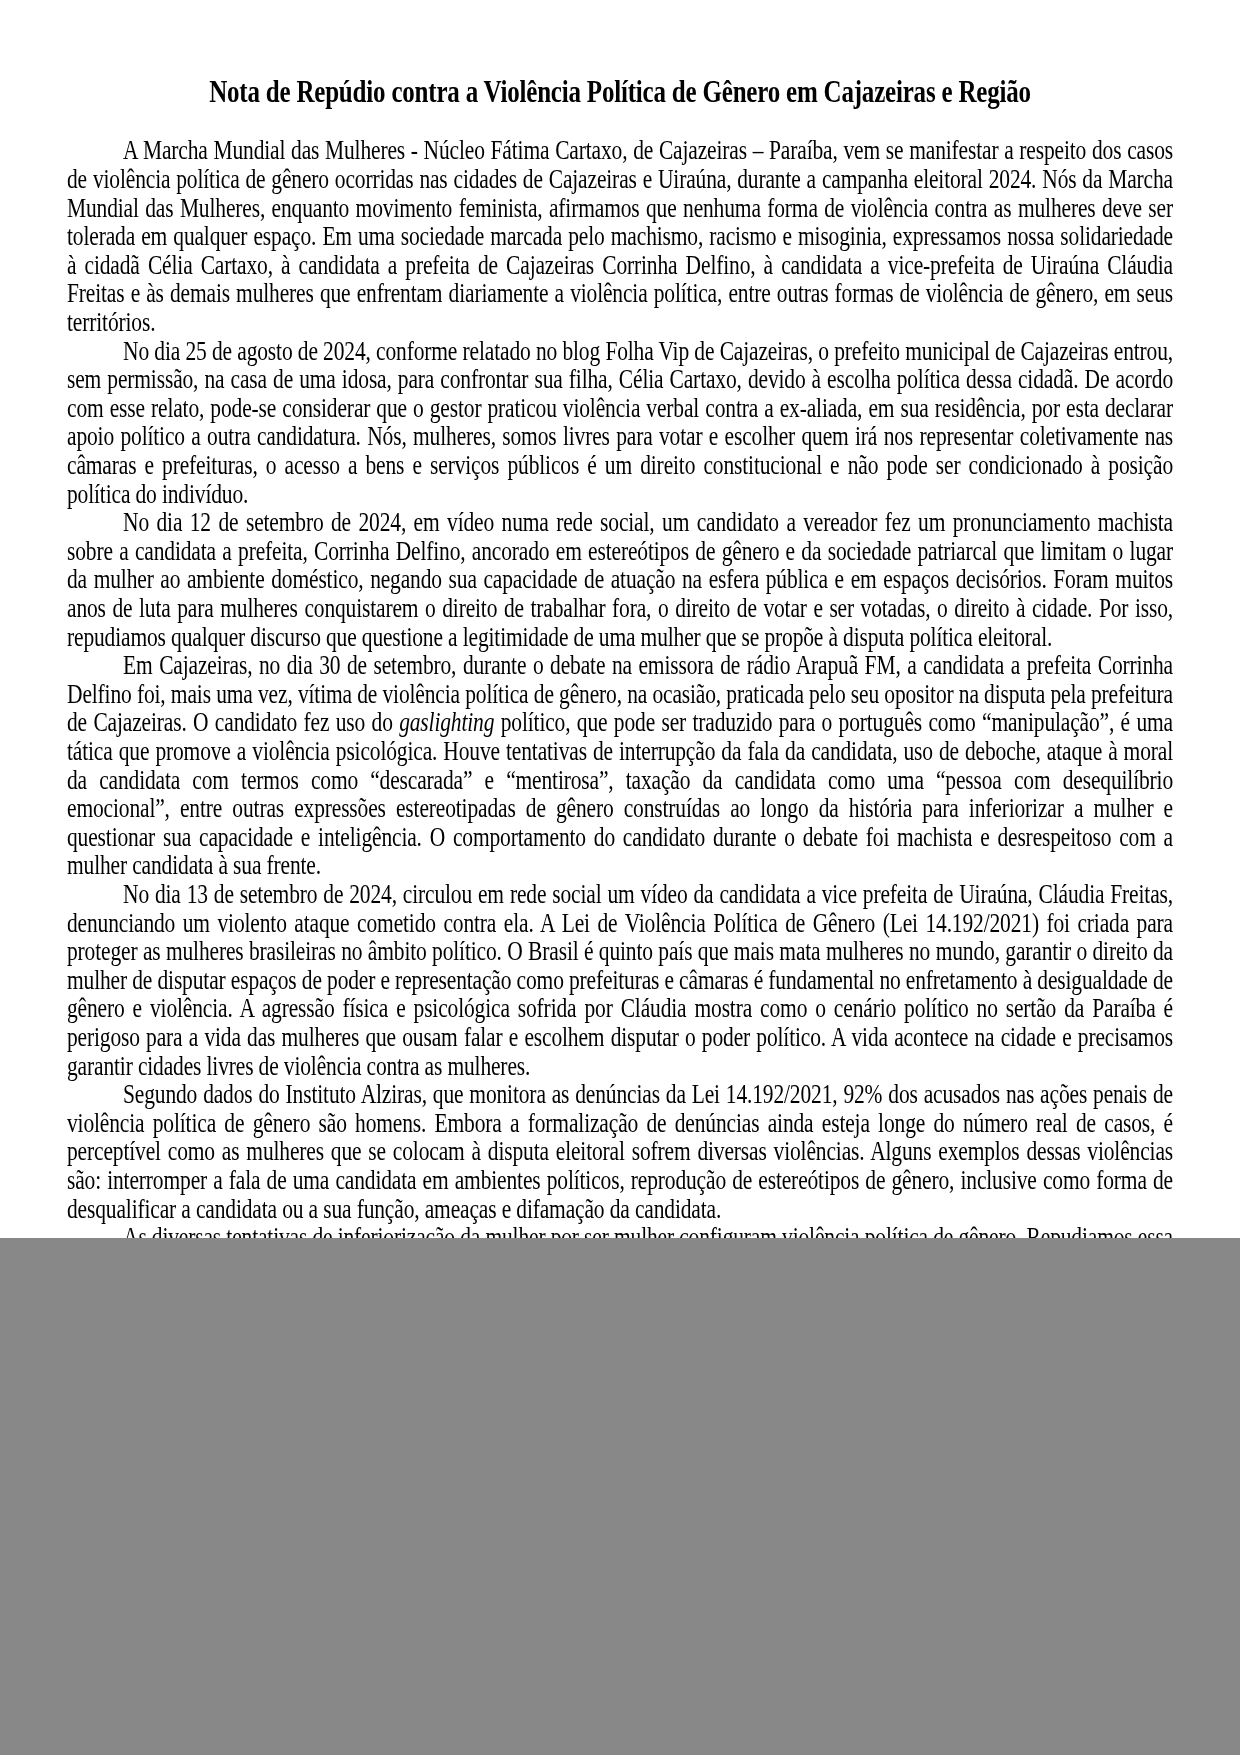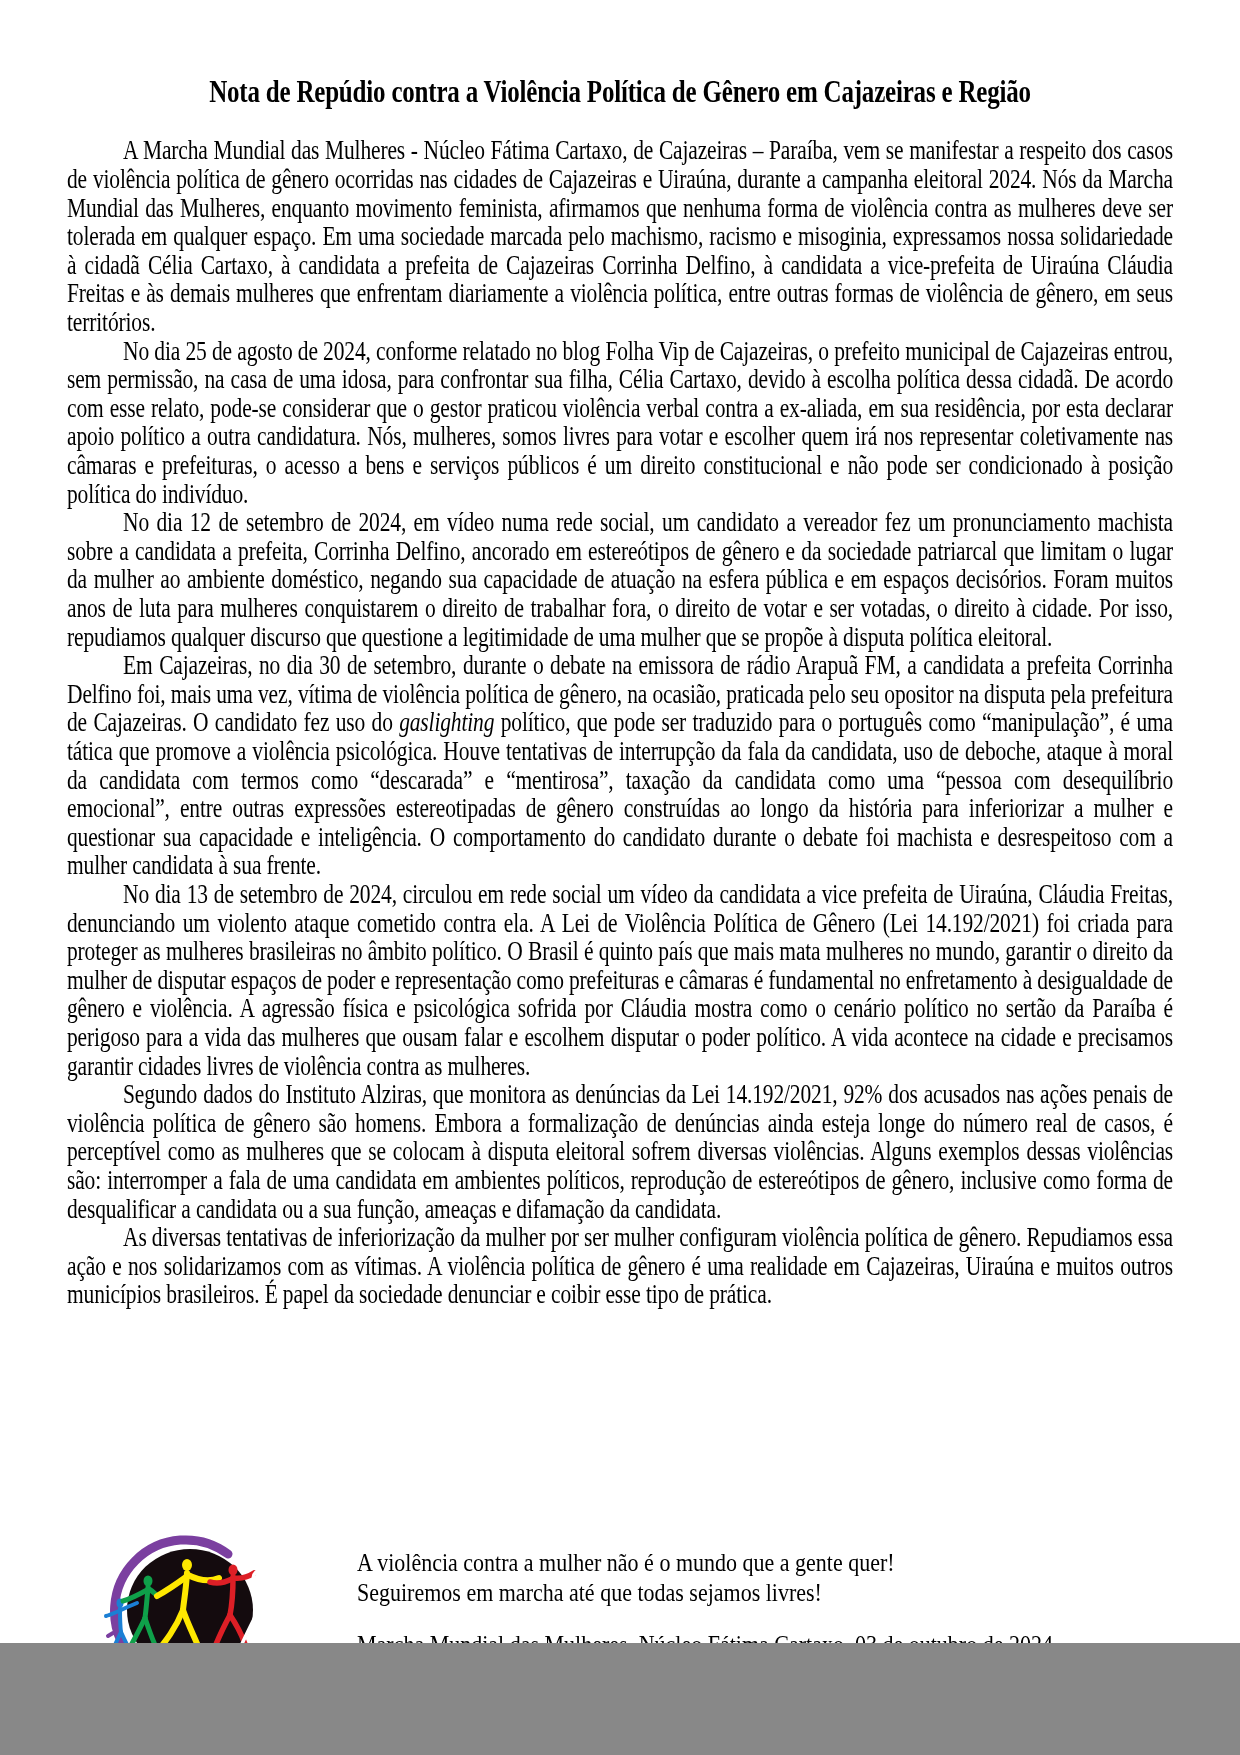--- a/index.html
+++ b/index.html
@@ -1,18 +1,18 @@
 <!DOCTYPE html>
 <html lang="pt" style="--logo-purple: #7B3FA0; --logo-black: #140B0E; --logo-blue: #1B7FD4; --logo-green: #0FA04A; --logo-yellow: #FFE800; --logo-red: #DD1F26; --logo-white: #FFFFFF;"><head>
 <meta charset="utf-8">
 <style>
   html,body{margin:0;padding:0;background:#888;}
   .page{
     position:relative;
-    width:1240px;height:1643px;
+    width:1240px;height:1238px;
     background:#ffffff;
     margin:0 auto;
     overflow:hidden;
     font-family:"Liberation Serif","DejaVu Serif",serif;
     color:#000000;
   }
   .title{
     position:absolute;
     left:0;right:0;top:74px;
     margin:0;

